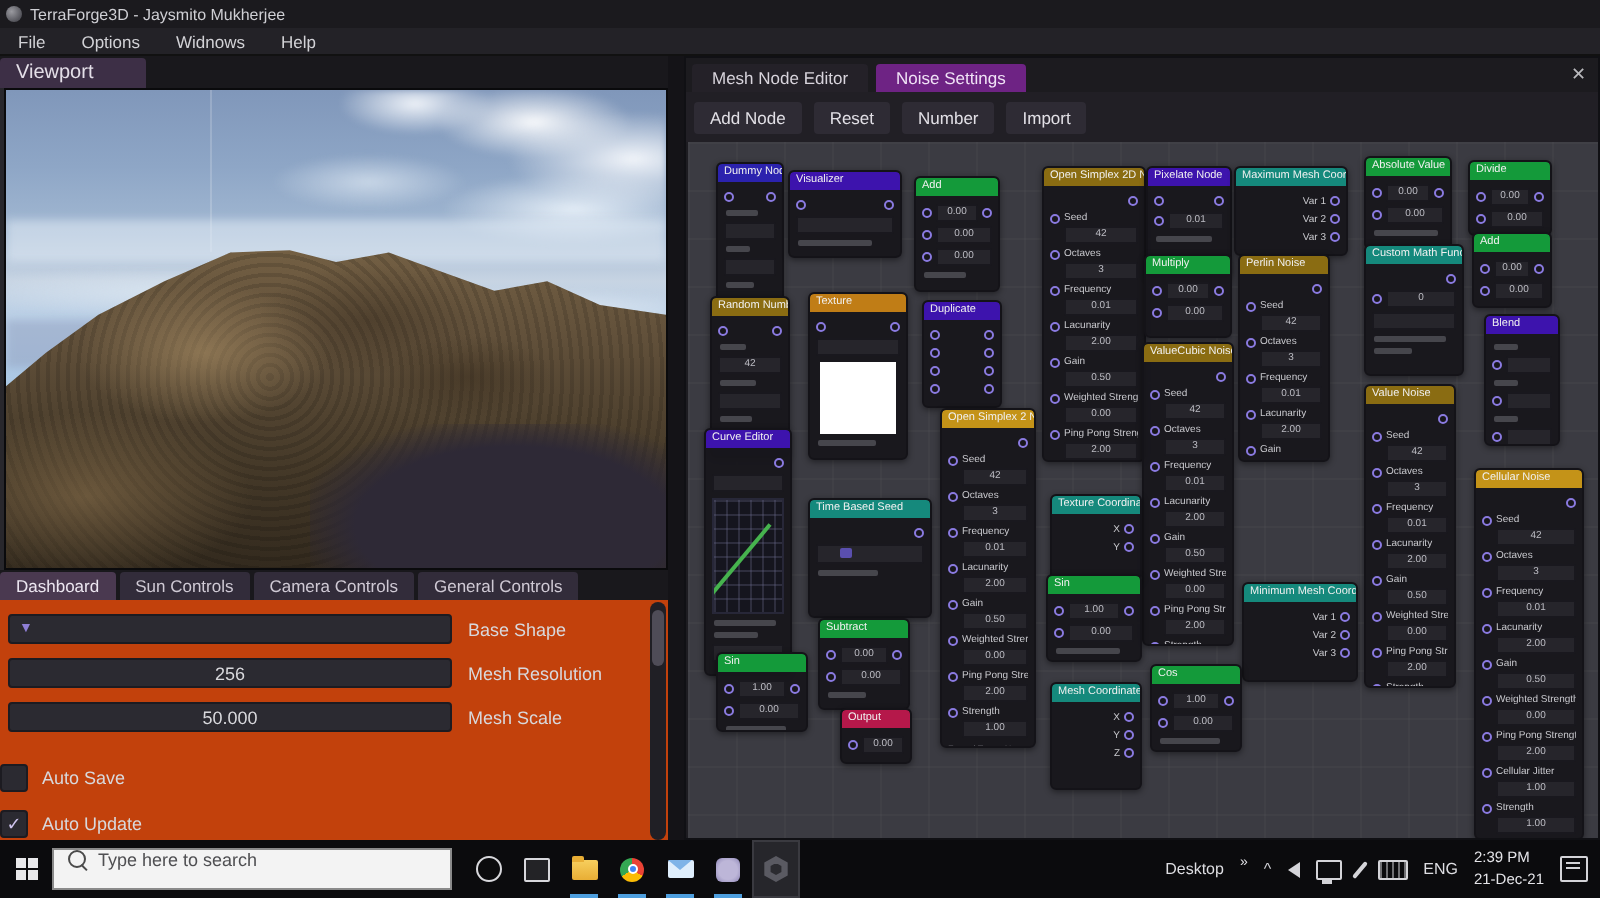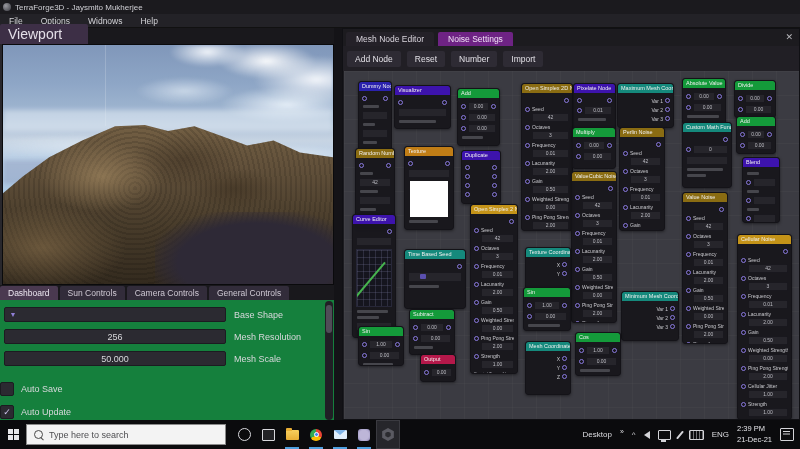--- a/index.html
+++ b/index.html
@@ -9,21 +9,21 @@
     -webkit-font-smoothing:antialiased;color:#d4d4d8;
   }
   
   .titlebar{position:absolute;left:0;top:0;width:800px;height:14px;background:#1b1a1e;display:flex;align-items:center;gap:4px;padding-left:3px;box-sizing:border-box;}
   .appicon{width:8px;height:8px;border-radius:50%;background:radial-gradient(circle at 35% 35%,#9a9aa0,#55555c 70%);flex:0 0 auto;}
   .titletext{font-size:8px;color:#cfcfd4;white-space:nowrap;}
   .menubar{position:absolute;left:0;top:14px;width:800px;height:14px;background:#232227;display:flex;align-items:center;border-bottom:1px solid #111;box-sizing:border-box;}
   .menuitem{font-size:8.5px;color:#d2d2d6;padding:0 9px;cursor:default;}
   
   .lefttabs{position:absolute;left:0;top:28px;width:342px;height:16px;background:#19181c;display:flex;align-items:flex-end;}
-  .vptab{background:#3d2f46;color:#e4dfe8;font-size:14px;padding:2px 26px 2px 8px;border-radius:2px 2px 0 0;}
+  .vptab{background:#3d2f46;color:#e4dfe8;font-size:10px;padding:2px 26px 2px 8px;border-radius:2px 2px 0 0;}
   .viewport{position:absolute;left:2px;top:44px;width:332px;height:241px;background:#8aa0c0;border:1px solid #0a0a0c;box-sizing:border-box;overflow:hidden;}
   .sky{position:absolute;inset:0;background:linear-gradient(180deg,#8097ba 0%,#8ea6c6 16%,#a2b8d2 30%,#c7d4e3 40%,#b7cfe8 50%,#a6c6e4 66%,#9fc0e0 100%);}
   .seam{position:absolute;left:31%;top:0;width:1px;height:34%;background:rgba(255,255,255,.18);}
   .clouds{position:absolute;left:0;top:0;width:100%;height:48%;filter:blur(1.5px);
     background:
       radial-gradient(70px 26px at 80% 14%, rgba(255,255,255,.95), rgba(255,255,255,0) 70%),
       radial-gradient(90px 34px at 95% 30%, rgba(252,253,255,.9), rgba(255,255,255,0) 70%),
       radial-gradient(55px 22px at 62% 6%,  rgba(250,252,255,.9), rgba(255,255,255,0) 70%),
       radial-gradient(95px 26px at 86% 52%, rgba(240,247,253,.85), rgba(255,255,255,0) 70%),
       radial-gradient(70px 20px at 55% 40%, rgba(235,243,250,.6), rgba(255,255,255,0) 70%),
@@ -39,21 +39,21 @@
       radial-gradient(90px 50px at 30% 55%, rgba(186,156,110,.5), rgba(0,0,0,0) 70%),
       radial-gradient(120px 60px at 12% 85%, rgba(160,130,88,.45), rgba(0,0,0,0) 70%),
       radial-gradient(80px 40px at 55% 48%, rgba(40,30,20,.35), rgba(0,0,0,0) 70%),
       radial-gradient(60px 30px at 70% 60%, rgba(50,38,24,.4), rgba(0,0,0,0) 70%),
       repeating-radial-gradient(circle at 40% 60%, rgba(0,0,0,.12) 0 2px, rgba(0,0,0,0) 2px 5px);}
   .darkpatch{position:absolute;left:46%;top:70%;width:62%;height:42%;
     background:radial-gradient(ellipse at 50% 50%, #2e2936 0 55%, rgba(46,41,54,0) 78%);}
   .lowhaze{position:absolute;left:0;top:48%;width:20%;height:10%;background:rgba(143,154,184,.45);filter:blur(2px);}
   .panelgap{position:absolute;left:334px;top:28px;width:8px;height:392px;background:#141317;}
   
-  .dash{position:absolute;left:0;top:285px;width:334px;height:135px;background:#15803d;overflow:hidden;}
+  .dash{position:absolute;left:0;top:285px;width:334px;height:135px;background:#c2410c;overflow:hidden;}
   .dashtabs{display:flex;gap:2px;height:15px;align-items:flex-end;background:#19181c;}
   .dtab{font-size:8.5px;padding:2px 8px;border-radius:2px 2px 0 0;background:#322c3a;color:#cfc9d4;}
   .dtab.active{background:#4a3950;color:#ece6f0;}
   .ctlrow{display:flex;align-items:center;margin:7px 4px 0 4px;gap:8px;}
   .combo,.inputbox{width:222px;height:15px;background:#2b2a31;border:1px solid #1c1b21;border-radius:2px;box-sizing:border-box;display:flex;align-items:center;font-size:9px;color:#d8d8dc;}
   .combo .val{flex:1;padding-left:6px;text-align:left;}
   .combo .arrow{width:16px;text-align:center;color:#8f7fd6;font-size:7px;}
   .inputbox{justify-content:center;}
   .ctllabel{font-size:9px;color:#d8d8dc;}
   .chkrow{display:flex;align-items:center;gap:7px;margin:9px 4px 0 0;}
@@ -90,21 +90,21 @@
     background-image:linear-gradient(rgba(120,120,160,.25) 1px,transparent 1px),linear-gradient(90deg,rgba(120,120,160,.25) 1px,transparent 1px);
     background-size:6px 7px;}
   .curveline{position:absolute;left:-4px;bottom:4px;width:150%;height:2px;background:#46b34e;transform:rotate(-50deg);transform-origin:0 100%;}
   .nslider{height:8px;background:#26252b;border:1px solid #19181e;border-radius:1px;position:relative;margin:2px 0;}
   .nshandle{position:absolute;left:22%;top:1px;width:6px;height:5px;background:#5a4fae;border-radius:1px;}
   
   .taskbar{position:absolute;left:0;top:420px;width:800px;height:29px;background:#0b0b0d;display:flex;align-items:center;}
   .startbtn{width:26px;height:29px;display:flex;align-items:center;justify-content:center;}
   .winlogo{width:11px;height:11px;display:grid;grid-template-columns:5px 5px;grid-template-rows:5px 5px;gap:1px;}
   .winlogo div{background:#e8e8ea;}
-  .searchbox{width:200px;height:21px;background:#f3f3f3;border:1px solid #8a8a8a;display:flex;align-items:center;gap:6px;padding-left:7px;box-sizing:border-box;}
+  .searchbox{width:200px;height:21px;background:#f3f3f3;border:1px solid #8a8a8a;display:flex;align-items:flex-start;gap:6px;padding-left:7px;box-sizing:border-box;}
   .sglyph{width:7px;height:7px;border:1.4px solid #4a4a4a;border-radius:50%;position:relative;flex:0 0 auto;}
   .sglyph::after{content:"";position:absolute;left:6px;top:6px;width:4px;height:1.4px;background:#4a4a4a;transform:rotate(45deg);transform-origin:0 0;}
   .searchtext{font-size:9px;color:#4f4f52;}
   .tbicons{display:flex;align-items:center;margin-left:6px;}
   .tbicon{width:24px;height:29px;display:flex;align-items:center;justify-content:center;position:relative;}
   .tbicon.open::after{content:"";position:absolute;bottom:0;left:5px;right:5px;height:2px;background:#4e9fde;}
   .tbicon.activeapp{background:#26262b;border:1px solid #3a3a40;box-sizing:border-box;}
   .ic-cortana{width:11px;height:11px;border:1.5px solid #d8d8dc;border-radius:50%;}
   .ic-taskview{width:11px;height:10px;border:1.3px solid #d8d8dc;border-radius:1px;position:relative;background:rgba(216,216,220,.12);}
   .ic-folder{width:13px;height:10px;background:linear-gradient(#f7cf5e,#e8ae35);border-radius:1px;position:relative;}

